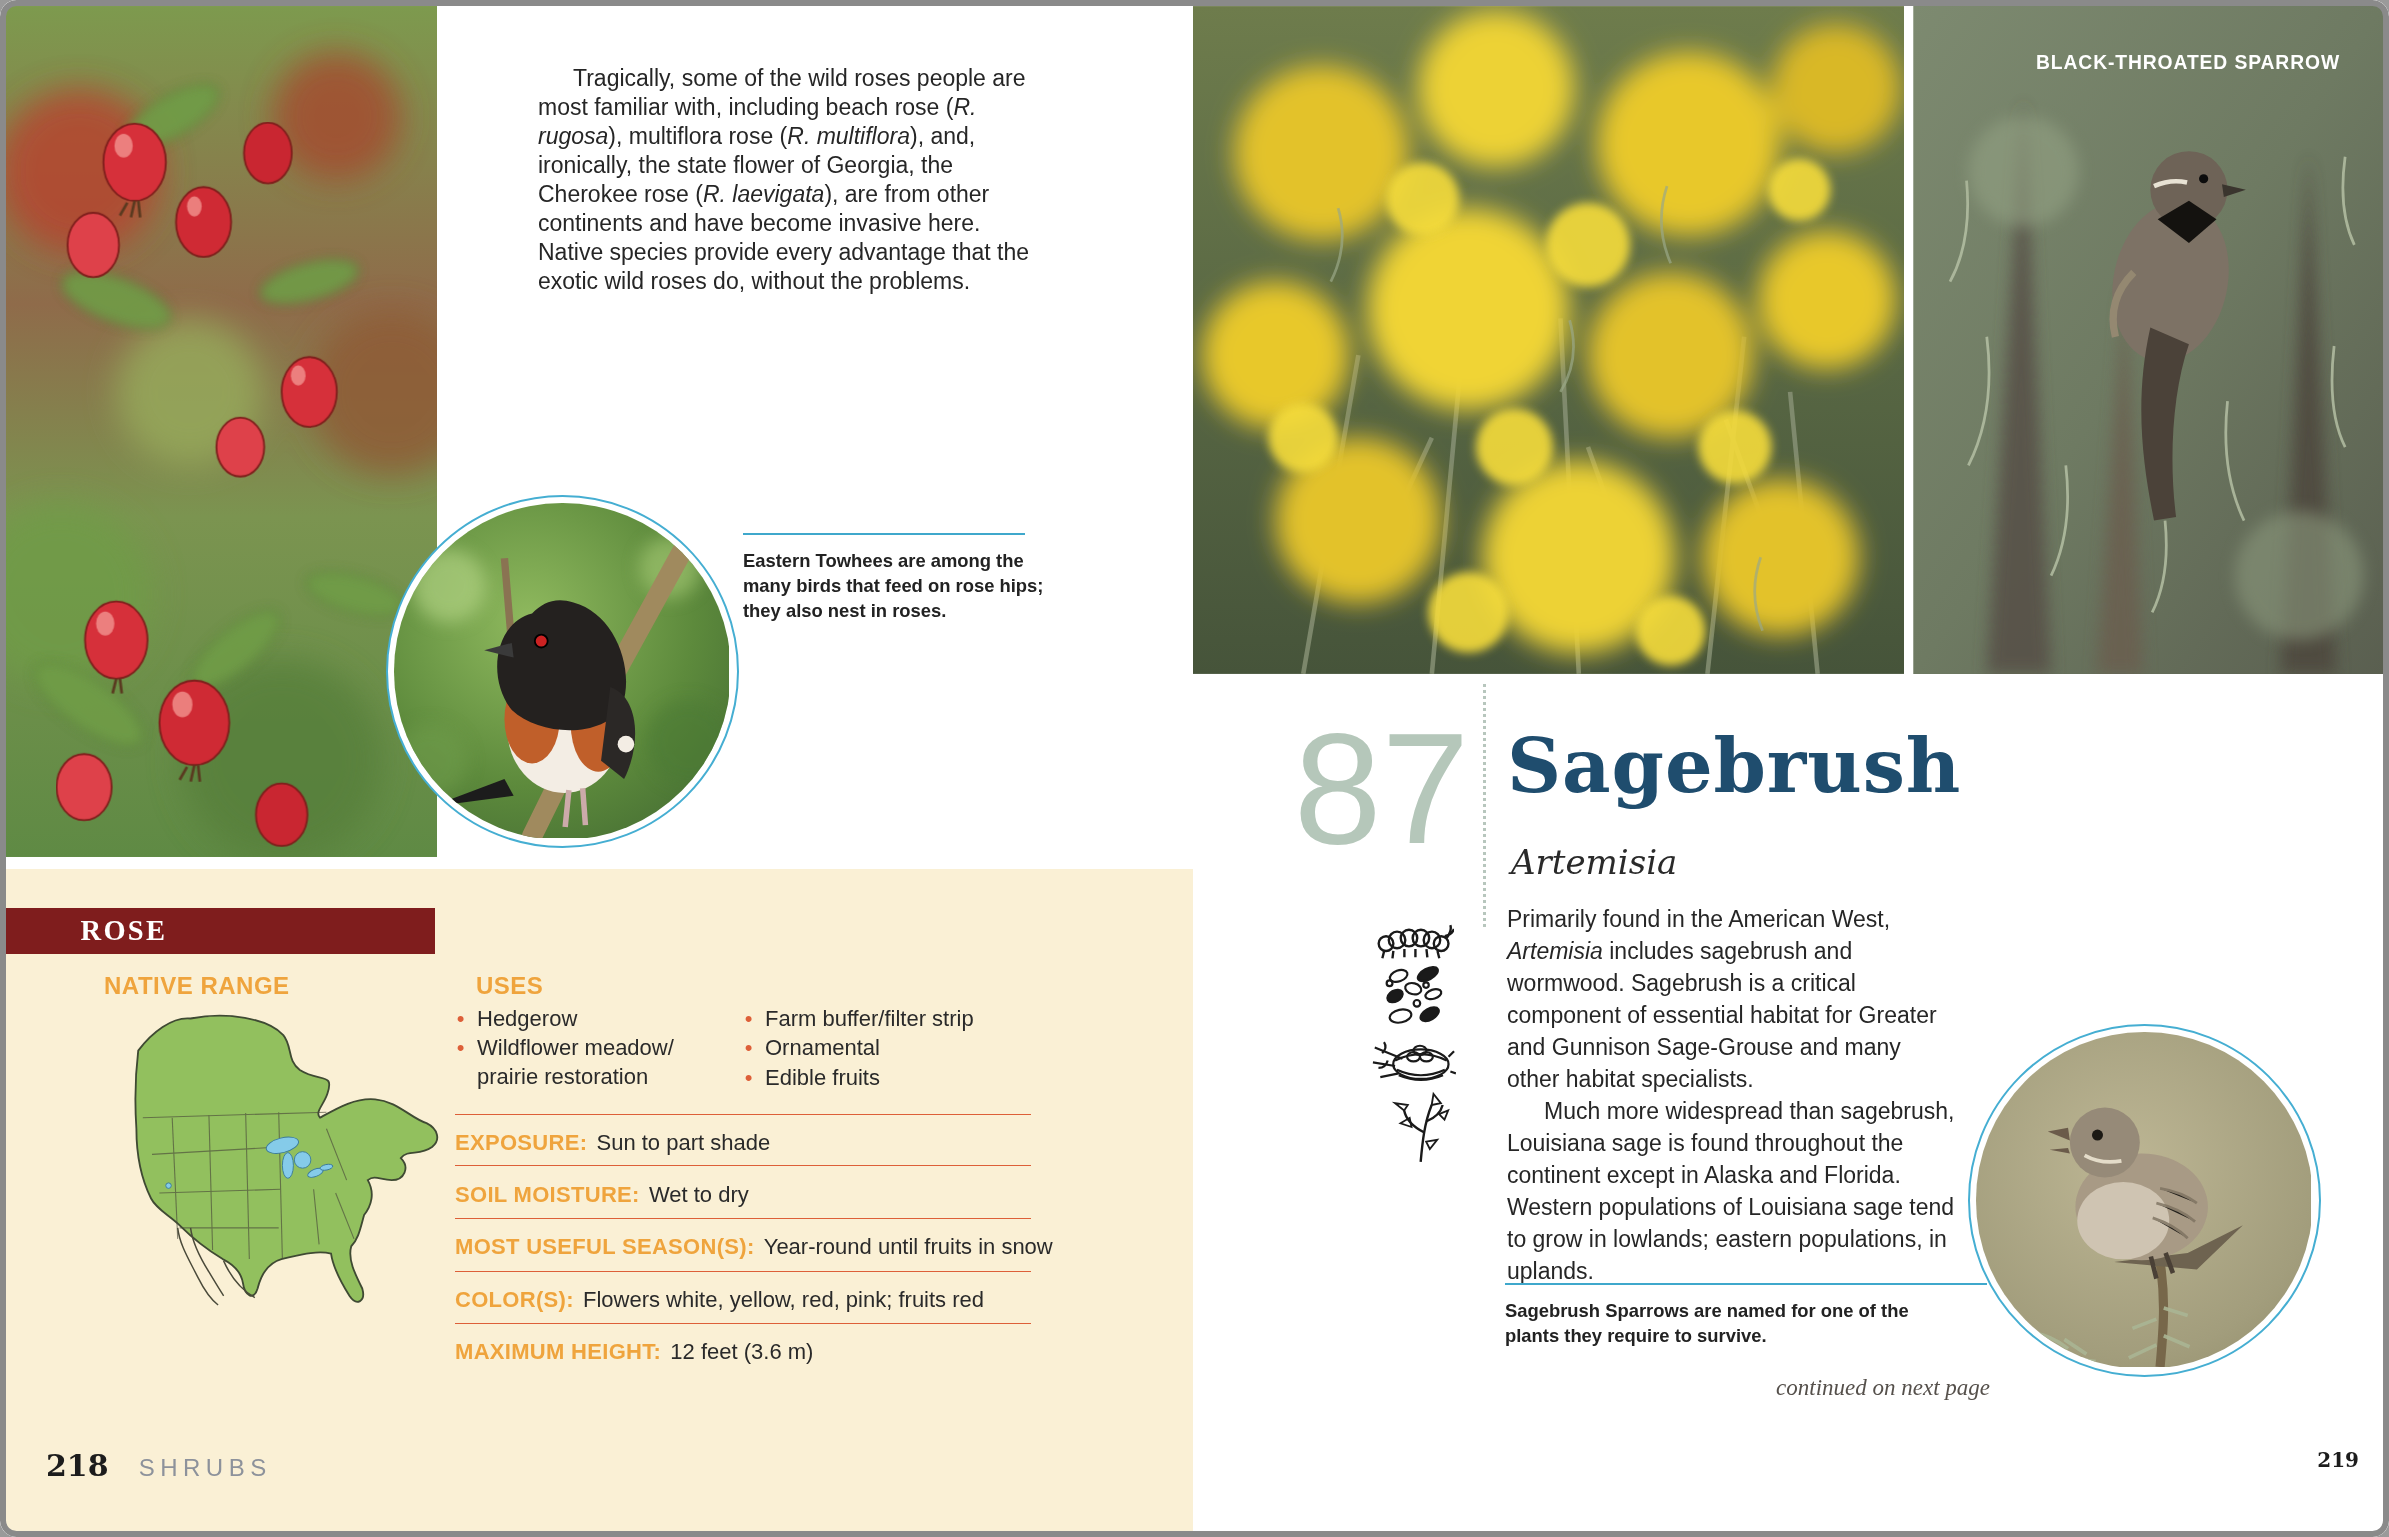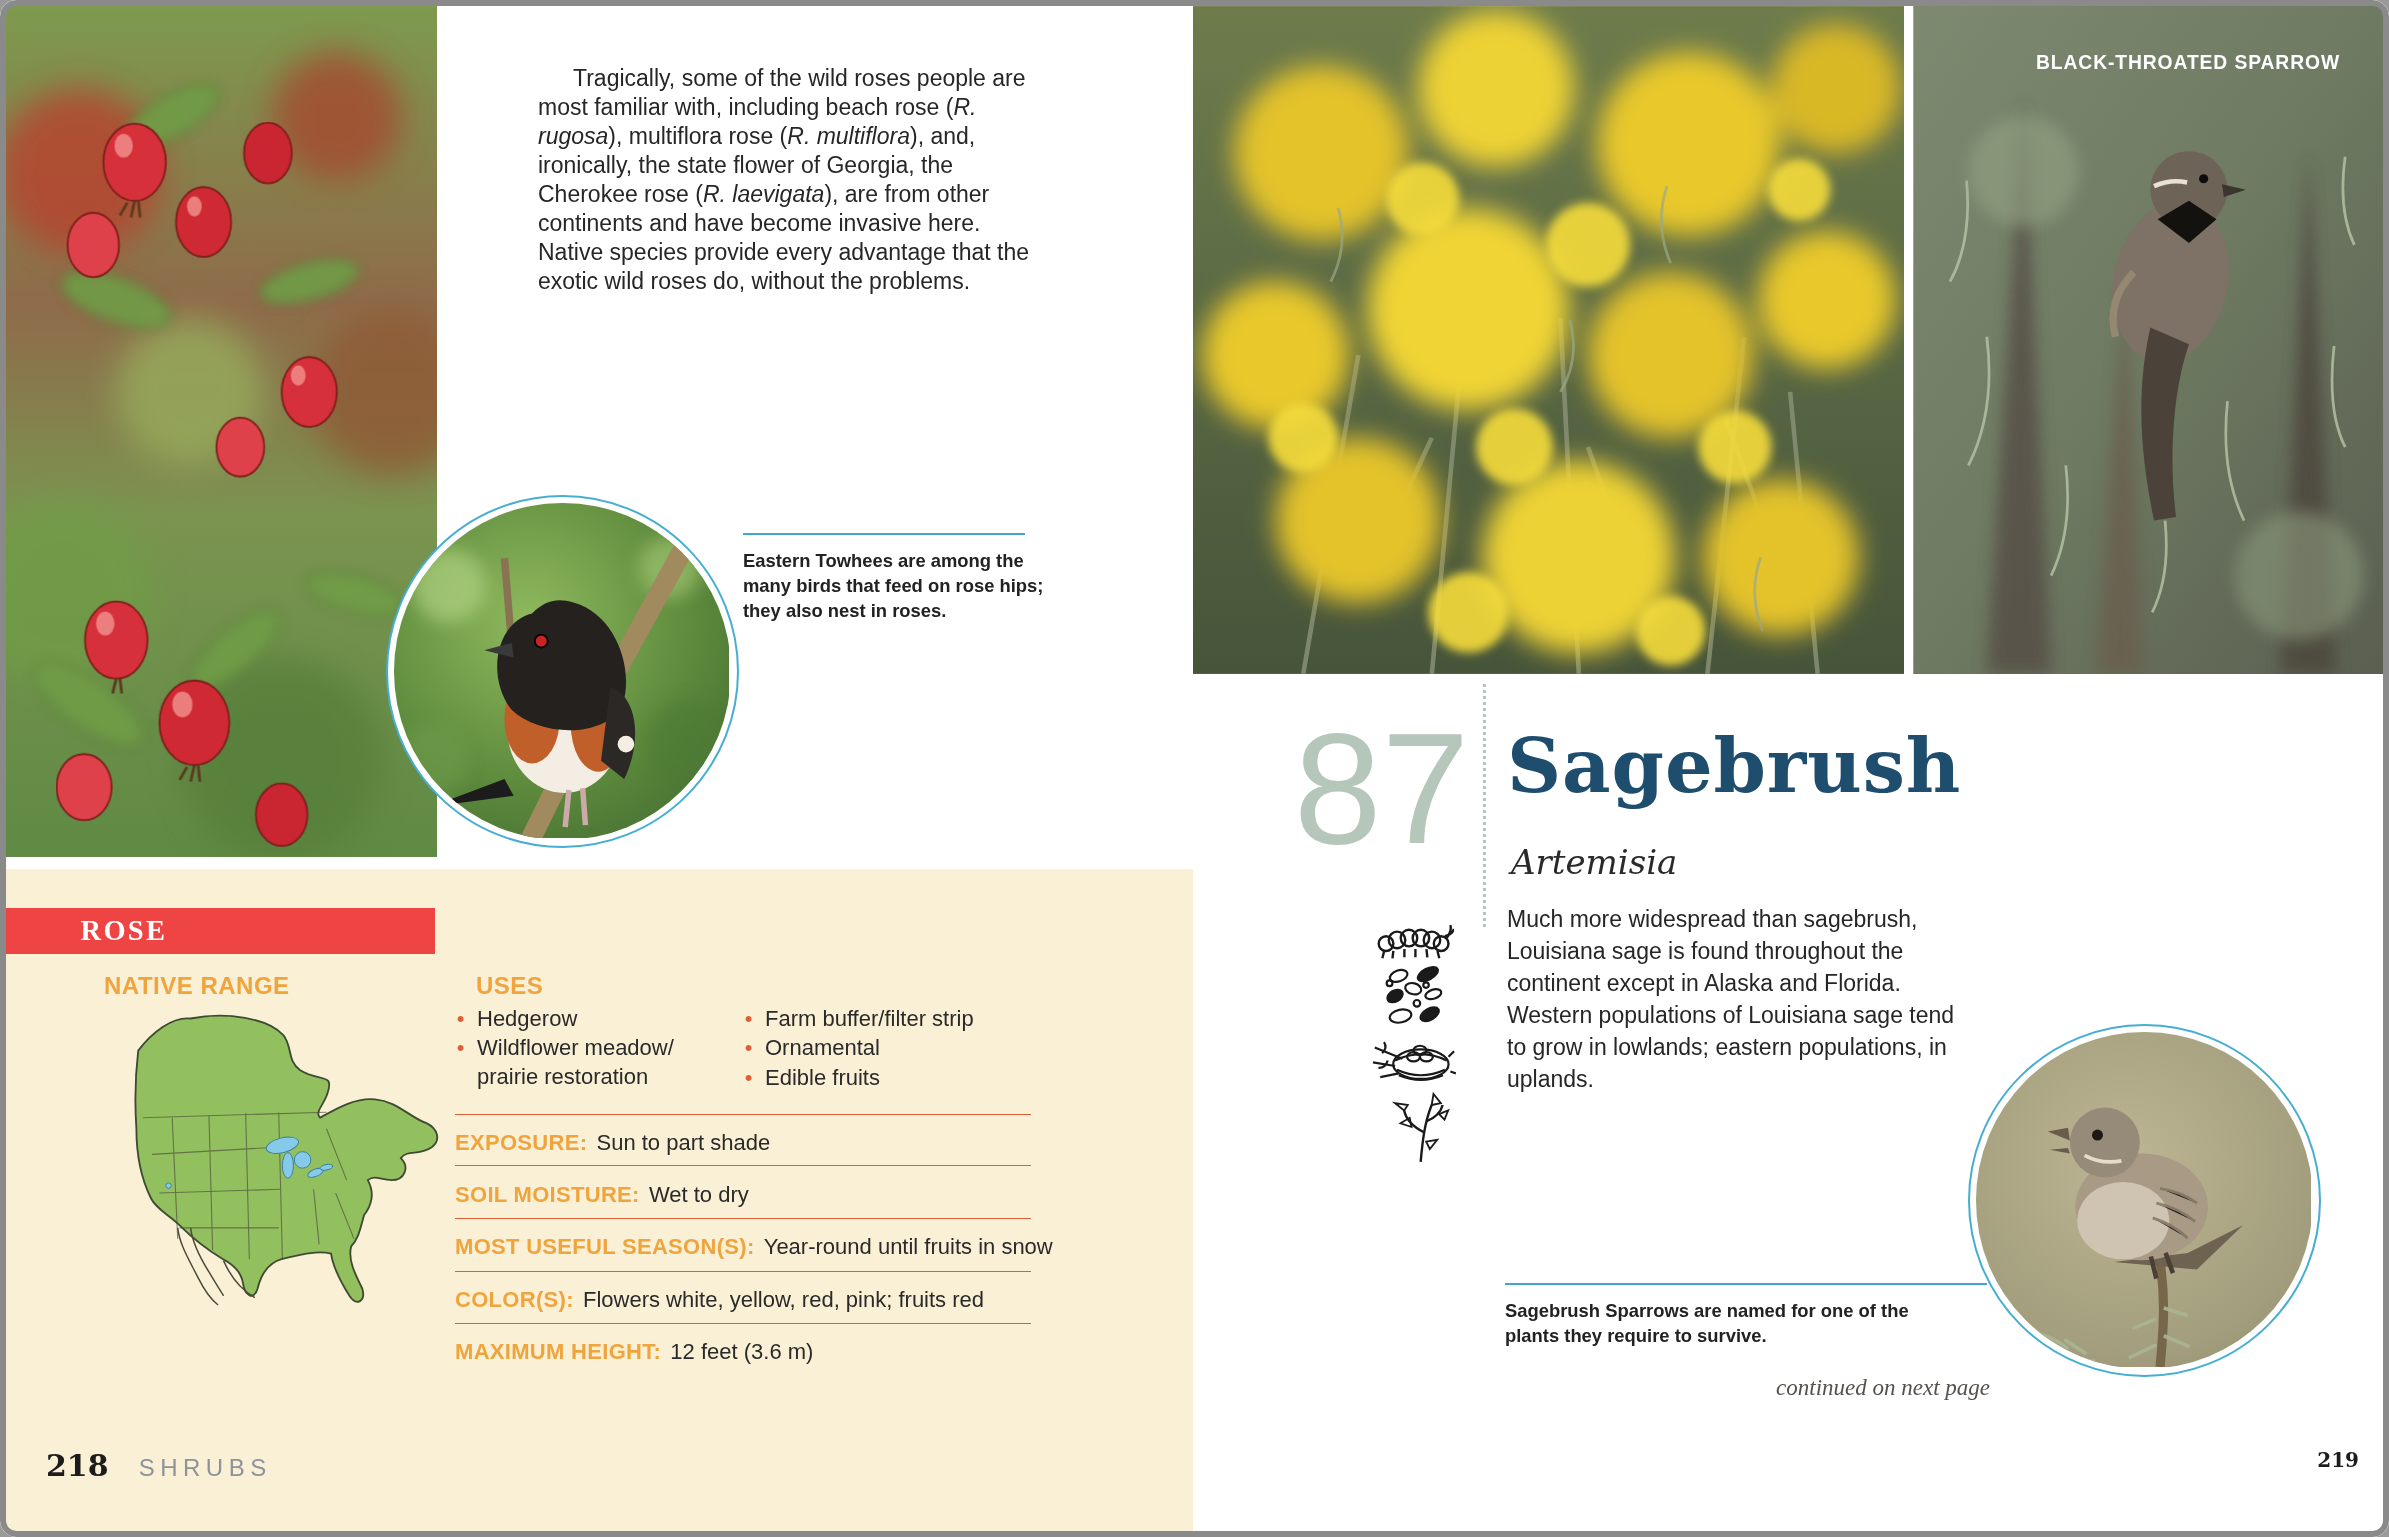--- a/index.html
+++ b/index.html
@@ -12,21 +12,21 @@
   .intro{left:538px;top:64px;width:501px;font-size:23px;line-height:29px;color:#262626;}
   .intro p{margin:0;text-indent:35px;}
 
   .circle-photo{border-radius:50%;border:2.8px solid #45aed2;background:#fff;padding:6.4px;box-sizing:border-box;z-index:5;}
   .circle-photo .inner{width:100%;height:100%;border-radius:50%;overflow:hidden;}
 
   .caption{font-size:18.4px;line-height:25px;font-weight:700;color:#222;}
   .caption .rule{border-top:2.8px solid #3fa8cc;margin-bottom:13px;}
 
   .factbox{left:5.5px;top:869px;width:1187px;height:663px;background:#faf0d5;}
-  .rose-bar{left:5.5px;top:908px;width:429px;height:46px;background:#ef4444;display:flex;align-items:center;z-index:6;}
+  .rose-bar{left:5.5px;top:908px;width:429px;height:46px;background:#7f1d1d;display:flex;align-items:center;z-index:6;}
   .rose-bar span{font-family:"Liberation Serif",serif;font-weight:700;font-size:28.5px;letter-spacing:2.3px;color:#ffffff;padding-left:75px;}
   .gold-label{font-weight:700;font-size:24px;color:#efa43d;letter-spacing:0.5px;margin-left:21px;}
   .bullet-item{position:relative;padding-left:22px;font-size:22px;line-height:28.5px;margin-bottom:0.9px;}
   .bullet-item::before{content:"•";position:absolute;left:1.8px;top:0;color:#dd5f38;font-size:22px;}
   .spec{font-size:22px;white-space:nowrap;}
   .spec .lab{font-weight:700;color:#efa43d;letter-spacing:0.3px;margin-right:9.2px;}
   .divider{border-top:1.8px solid #dd5f38;}
   .footer{font-size:24px;}
   .footer .pagenum{font-family:"DejaVu Serif",serif;font-weight:700;font-size:30px;color:#1c1c1c;}
   .footer .section{color:#8d929b;letter-spacing:5.5px;margin-left:30px;font-size:24px;}
@@ -379,20 +379,21 @@
       <path d="M22 22 l-10 -8 l14 2 z" stroke-width="2"></path>
       <path d="M30 40 l-12 -4 l10 -6 z" stroke-width="2"></path>
       <path d="M52 16 l2 -12 l8 10 z" stroke-width="2"></path>
       <path d="M60 26 l10 -4 l-4 10 z" stroke-width="2"></path>
       <path d="M46 56 l12 -2 l-8 10 z" stroke-width="2"></path>
     </svg>
   </div>
 
   <div class="abs body-text">
     <div class="float-spacer"></div>
+    <p><span>Primarily found in the American West, </span><i>Artemisia</i><span> includes sagebrush and wormwood. Sagebrush is a critical component of essential habitat for Greater and Gunnison Sage-Grouse and many other habitat specialists.</span></p>
     <p>Much more widespread than sagebrush, Louisiana sage is found throughout the continent except in Alaska and Florida. Western populations of Louisiana sage tend to grow in lowlands; eastern populations, in uplands.</p>
   </div>
 
   <div class="abs circle-photo" style="left:1968px;top:1024px;width:353px;height:353px;">
     <div class="inner">
       <svg width="335" height="335" viewBox="0 0 364 364">
         <defs>
           <radialGradient id="ss-bg" cx="0.45" cy="0.4" r="0.95">
             <stop offset="0" stop-color="#bdb694"></stop>
               <stop offset="0.6" stop-color="#a29d7c"></stop>

